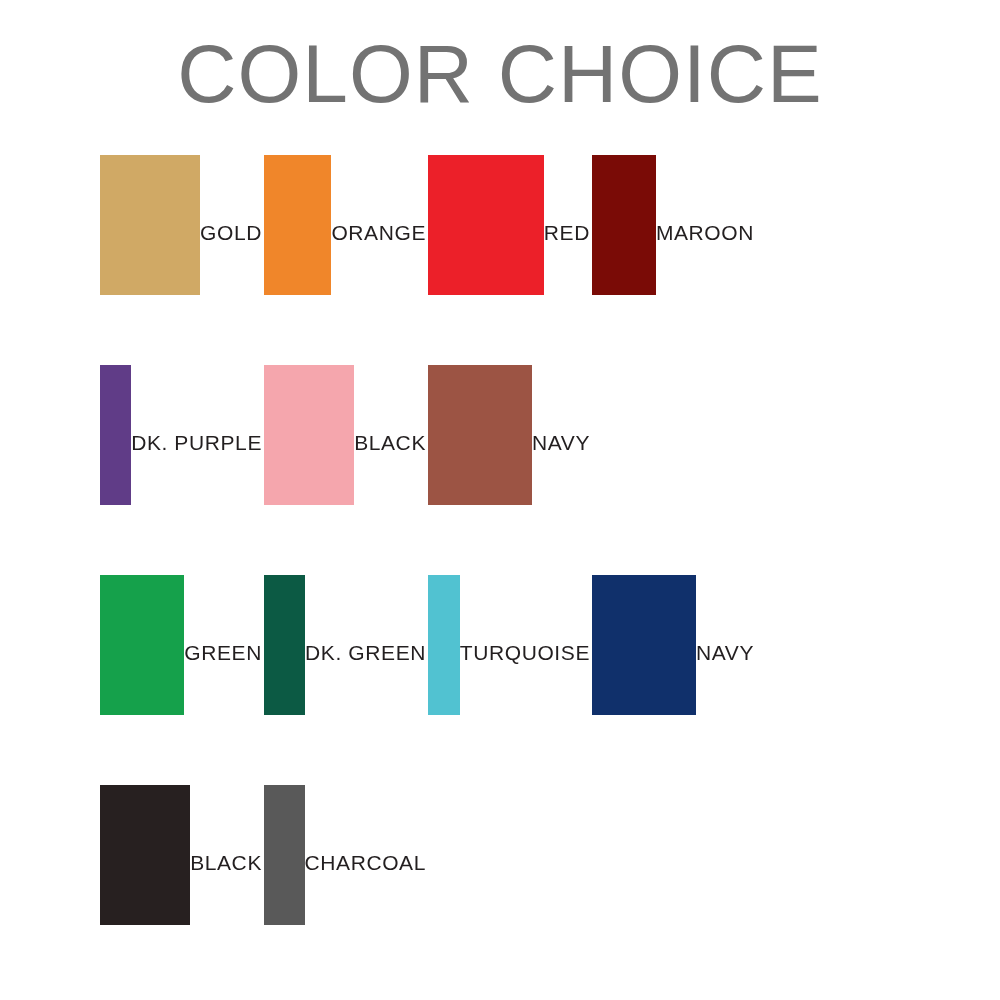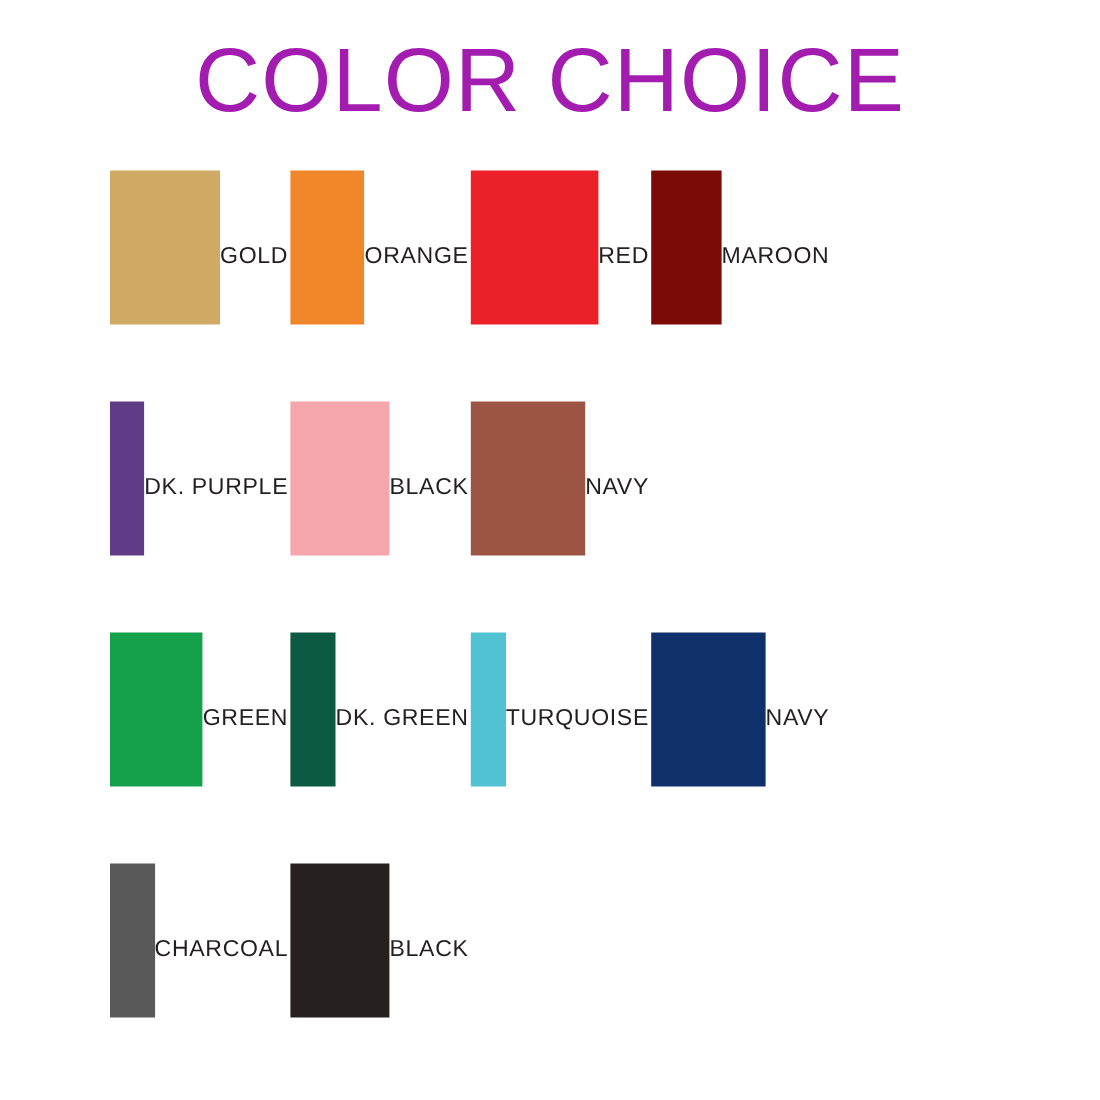--- a/index.html
+++ b/index.html
@@ -25,21 +25,21 @@
     position: absolute;
     top: 26px;
     left: 0;
     width: 1000px;
     text-align: center;
     font-family: "Liberation Sans", sans-serif;
     font-size: 82px;
     line-height: 96px;
     font-weight: 400;
     letter-spacing: 1px;
-    color: #a21caf;
+    color: #737373;
     white-space: nowrap;
   }
   .swatch-grid {
     position: absolute;
     top: 155px;
     left: 100px;
     width: 810px;
   }
   .swatch-row {
     display: flex;
@@ -129,23 +129,23 @@
         <span class="swatch-label">TURQUOISE</span>
       </div>
       <div class="swatch-cell">
         <span class="swatch-chip" style="background-color: rgb(16, 48, 107);"></span>
         <span class="swatch-label">NAVY</span>
       </div>
     </div>
 
     <div class="swatch-row">
       <div class="swatch-cell">
+        <span class="swatch-chip" style="background-color: rgb(39, 32, 32);"></span>
+        <span class="swatch-label">BLACK</span>
+      </div>
+      <div class="swatch-cell">
         <span class="swatch-chip" style="background-color: rgb(89, 89, 89);"></span>
         <span class="swatch-label">CHARCOAL</span>
-      </div>
-      <div class="swatch-cell">
-        <span class="swatch-chip" style="background-color: rgb(39, 32, 32);"></span>
-        <span class="swatch-label">BLACK</span>
       </div>
     </div>
 
   </div>
 </div>
 
 </body></html>

